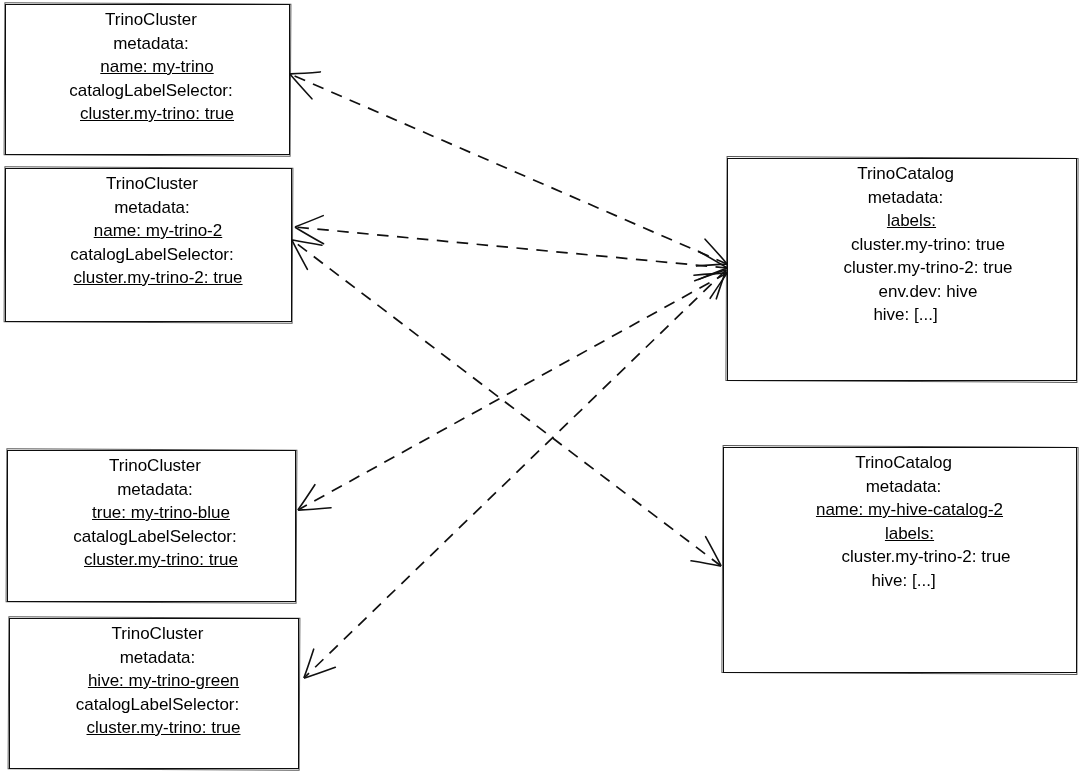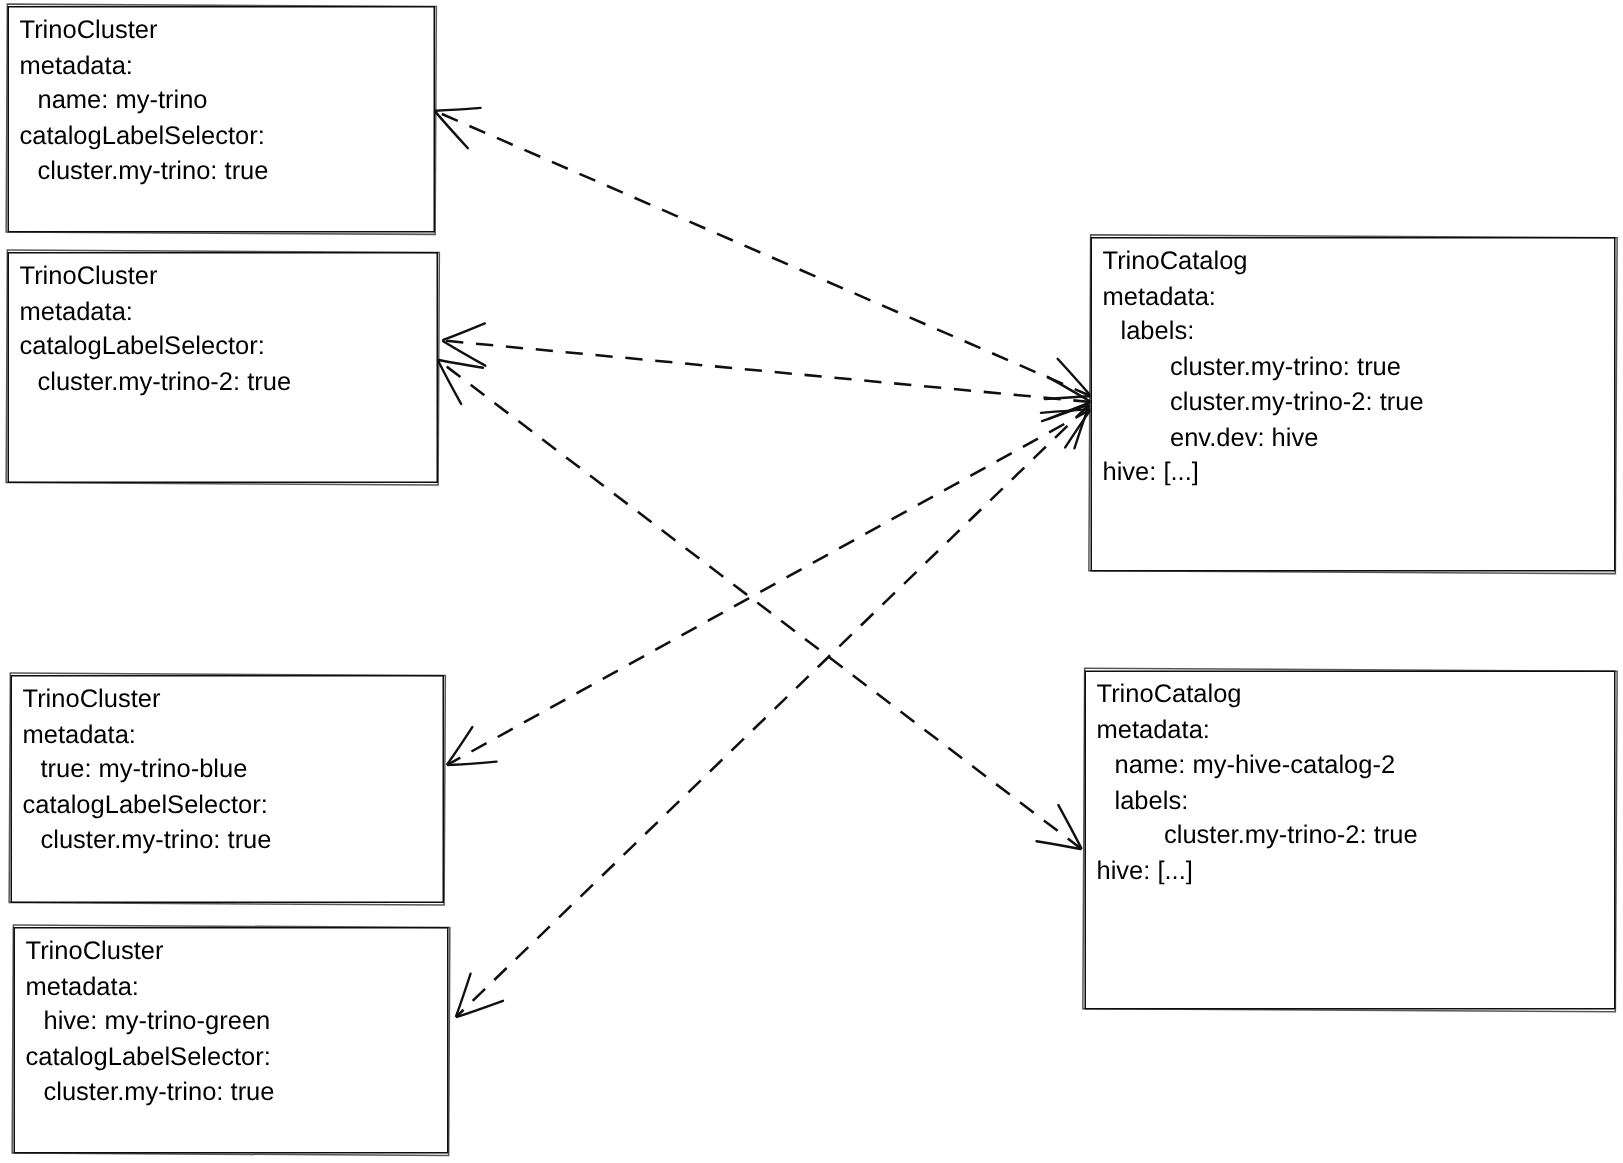--- a/index.html
+++ b/index.html
@@ -4,20 +4,21 @@
 <style>
   html, body { margin: 0; padding: 0; background: #ffffff; }
   .canvas {
     position: relative;
     width: 1082px;
     height: 775px;
     background: #ffffff;
     font-family: "Liberation Sans", sans-serif;
     color: #000000;
     overflow: hidden;
+    text-align: center;
   }
   .arrows-layer {
     position: absolute;
     left: 0; top: 0;
     width: 1082px; height: 775px;
     z-index: 1;
   }
   .node {
     position: absolute;
     background: #ffffff;
@@ -35,21 +36,21 @@
     transform: rotate(0.3deg);
     pointer-events: none;
   }
   .node .line {
     display: block;
     font-size: 17px;
     line-height: 23.5px;
     white-space: pre;
   }
   .l0 { padding-left: 7px; }
-  .l1 { padding-left: 19px; }
+  .l1 { padding-left: 19px; text-decoration: underline; }
   .l2 { padding-left: 52px; }
 
   #node-my-trino        { left: 5px;   top: 4px;   width: 285px; height: 151px; }
   #node-my-trino-2      { left: 5px;   top: 168px; width: 287px; height: 154px; }
   #node-my-trino-blue   { left: 7px;   top: 450px; width: 289px; height: 152px; }
   #node-my-trino-green  { left: 9px;   top: 618px; width: 290px; height: 151px; }
   #node-catalog-1       { left: 727px; top: 158px; width: 350px; height: 223px; }
   #node-catalog-2       { left: 723px; top: 447px; width: 354px; height: 226px; }
 </style>
 </head>
@@ -74,20 +75,21 @@
     <span class="line l0">TrinoCluster</span>
     <span class="line l0">metadata:</span>
     <span class="line l1">name: my-trino</span>
     <span class="line l0">catalogLabelSelector:</span>
     <span class="line l1">cluster.my-trino: true</span>
   </div>
 
   <div class="node" id="node-my-trino-2">
     <span class="line l0">TrinoCluster</span>
     <span class="line l0">metadata:</span>
+    <span class="line l1">name: my-trino-2</span>
     <span class="line l0">catalogLabelSelector:</span>
     <span class="line l1">cluster.my-trino-2: true</span>
   </div>
 
   <div class="node" id="node-my-trino-blue">
     <span class="line l0">TrinoCluster</span>
     <span class="line l0">metadata:</span>
     <span class="line l1">true: my-trino-blue</span>
     <span class="line l0">catalogLabelSelector:</span>
     <span class="line l1">cluster.my-trino: true</span>

